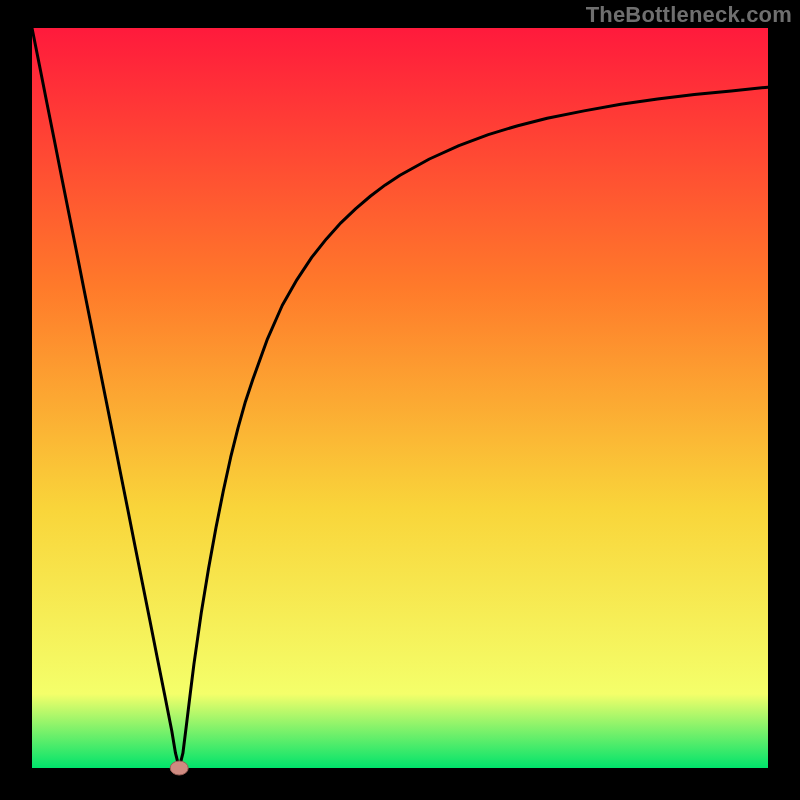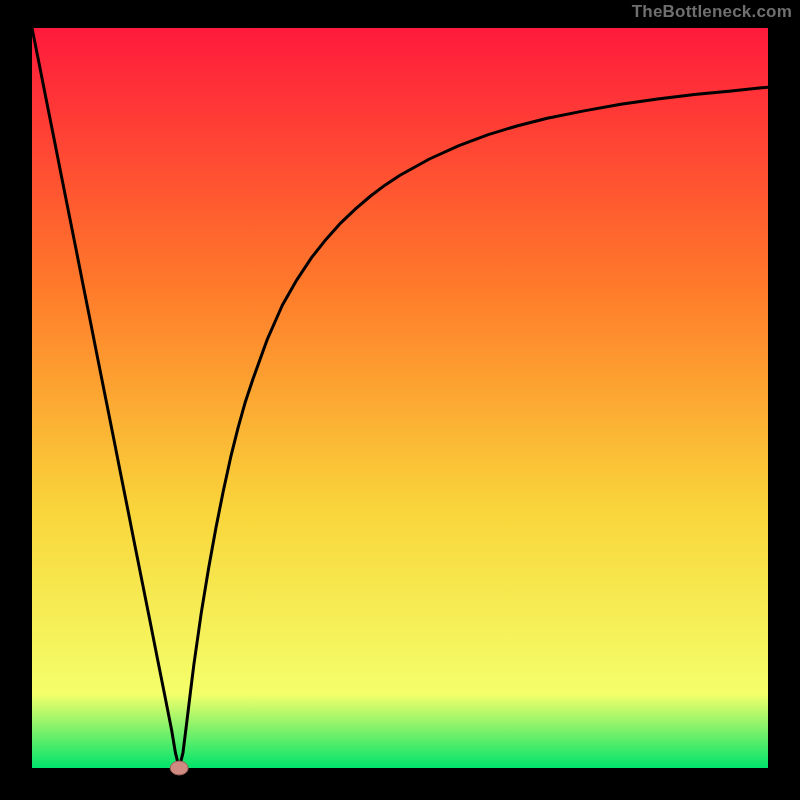--- a/index.html
+++ b/index.html
@@ -15,21 +15,21 @@
     position: relative;
     width: 800px;
     height: 800px;
     background: #000;
   }
   .watermark {
     position: absolute;
     top: 2px;
     right: 8px;
     color: #6f6f6f;
-    font-size: 17px;
+    font-size: 22px;
     font-weight: 600;
     letter-spacing: 0.2px;
   }
   .plot-svg {
     position: absolute;
     left: 0;
     top: 0;
     width: 800px;
     height: 800px;
   }

